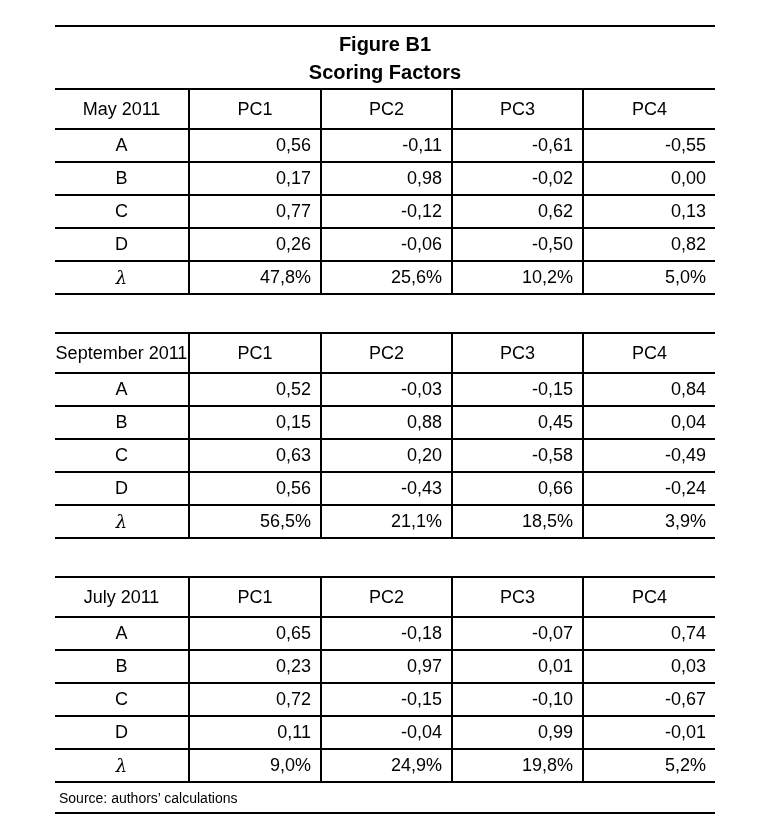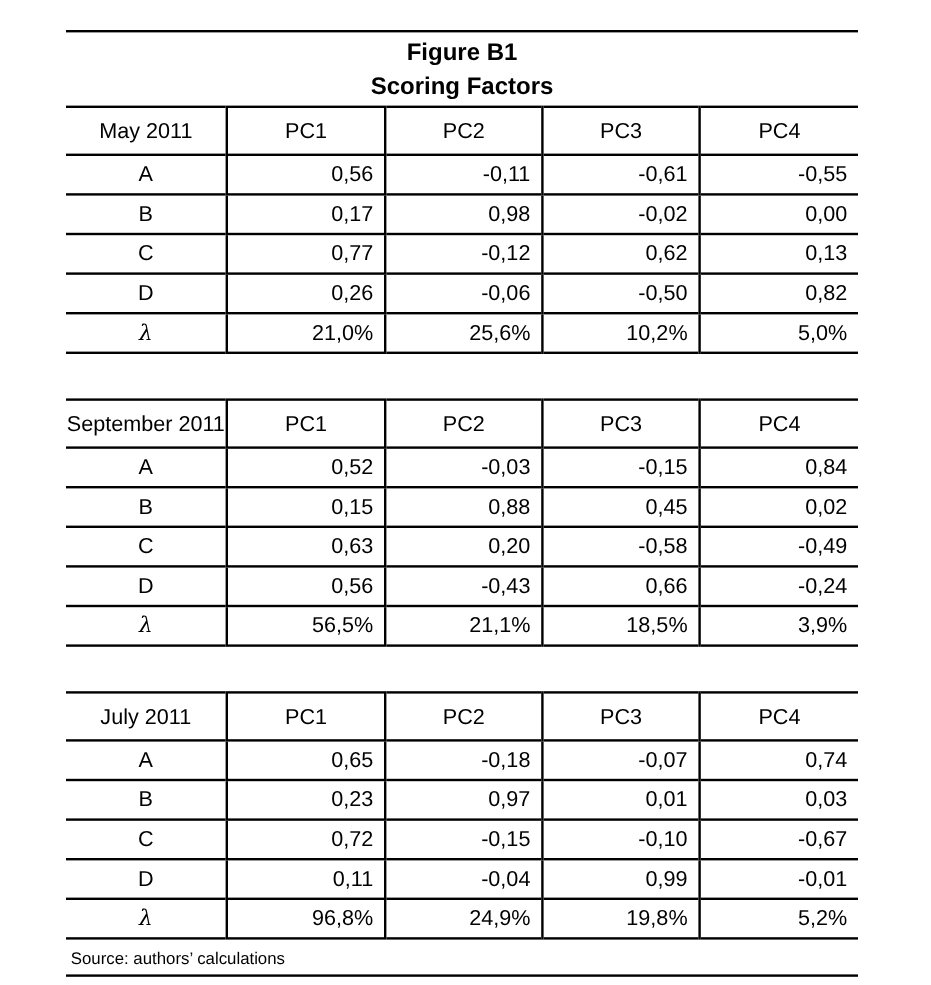--- a/index.html
+++ b/index.html
@@ -115,21 +115,21 @@
       </tr>
       <tr>
         <td class="rowlabel">D</td>
         <td class="num">0,26</td>
         <td class="num">-0,06</td>
         <td class="num">-0,50</td>
         <td class="num">0,82</td>
       </tr>
       <tr>
         <td class="rowlabel lambda">λ</td>
-        <td class="num">21,0%</td>
+        <td class="num">47,8%</td>
         <td class="num">25,6%</td>
         <td class="num">10,2%</td>
         <td class="num">5,0%</td>
       </tr>
     </tbody>
   </table>
 
   <table class="pc-table gap">
     <colgroup>
         <col class="c0">
@@ -153,21 +153,21 @@
         <td class="num">0,52</td>
         <td class="num">-0,03</td>
         <td class="num">-0,15</td>
         <td class="num">0,84</td>
       </tr>
       <tr>
         <td class="rowlabel">B</td>
         <td class="num">0,15</td>
         <td class="num">0,88</td>
         <td class="num">0,45</td>
-        <td class="num">0,02</td>
+        <td class="num">0,04</td>
       </tr>
       <tr>
         <td class="rowlabel">C</td>
         <td class="num">0,63</td>
         <td class="num">0,20</td>
         <td class="num">-0,58</td>
         <td class="num">-0,49</td>
       </tr>
       <tr>
         <td class="rowlabel">D</td>
@@ -227,21 +227,21 @@
       </tr>
       <tr>
         <td class="rowlabel">D</td>
         <td class="num">0,11</td>
         <td class="num">-0,04</td>
         <td class="num">0,99</td>
         <td class="num">-0,01</td>
       </tr>
       <tr>
         <td class="rowlabel lambda">λ</td>
-        <td class="num">96,8%</td>
+        <td class="num">9,0%</td>
         <td class="num">24,9%</td>
         <td class="num">19,8%</td>
         <td class="num">5,2%</td>
       </tr>
     </tbody>
   </table>
 
   <div class="source-block">Source: authors’ calculations</div>
 
 </div>

